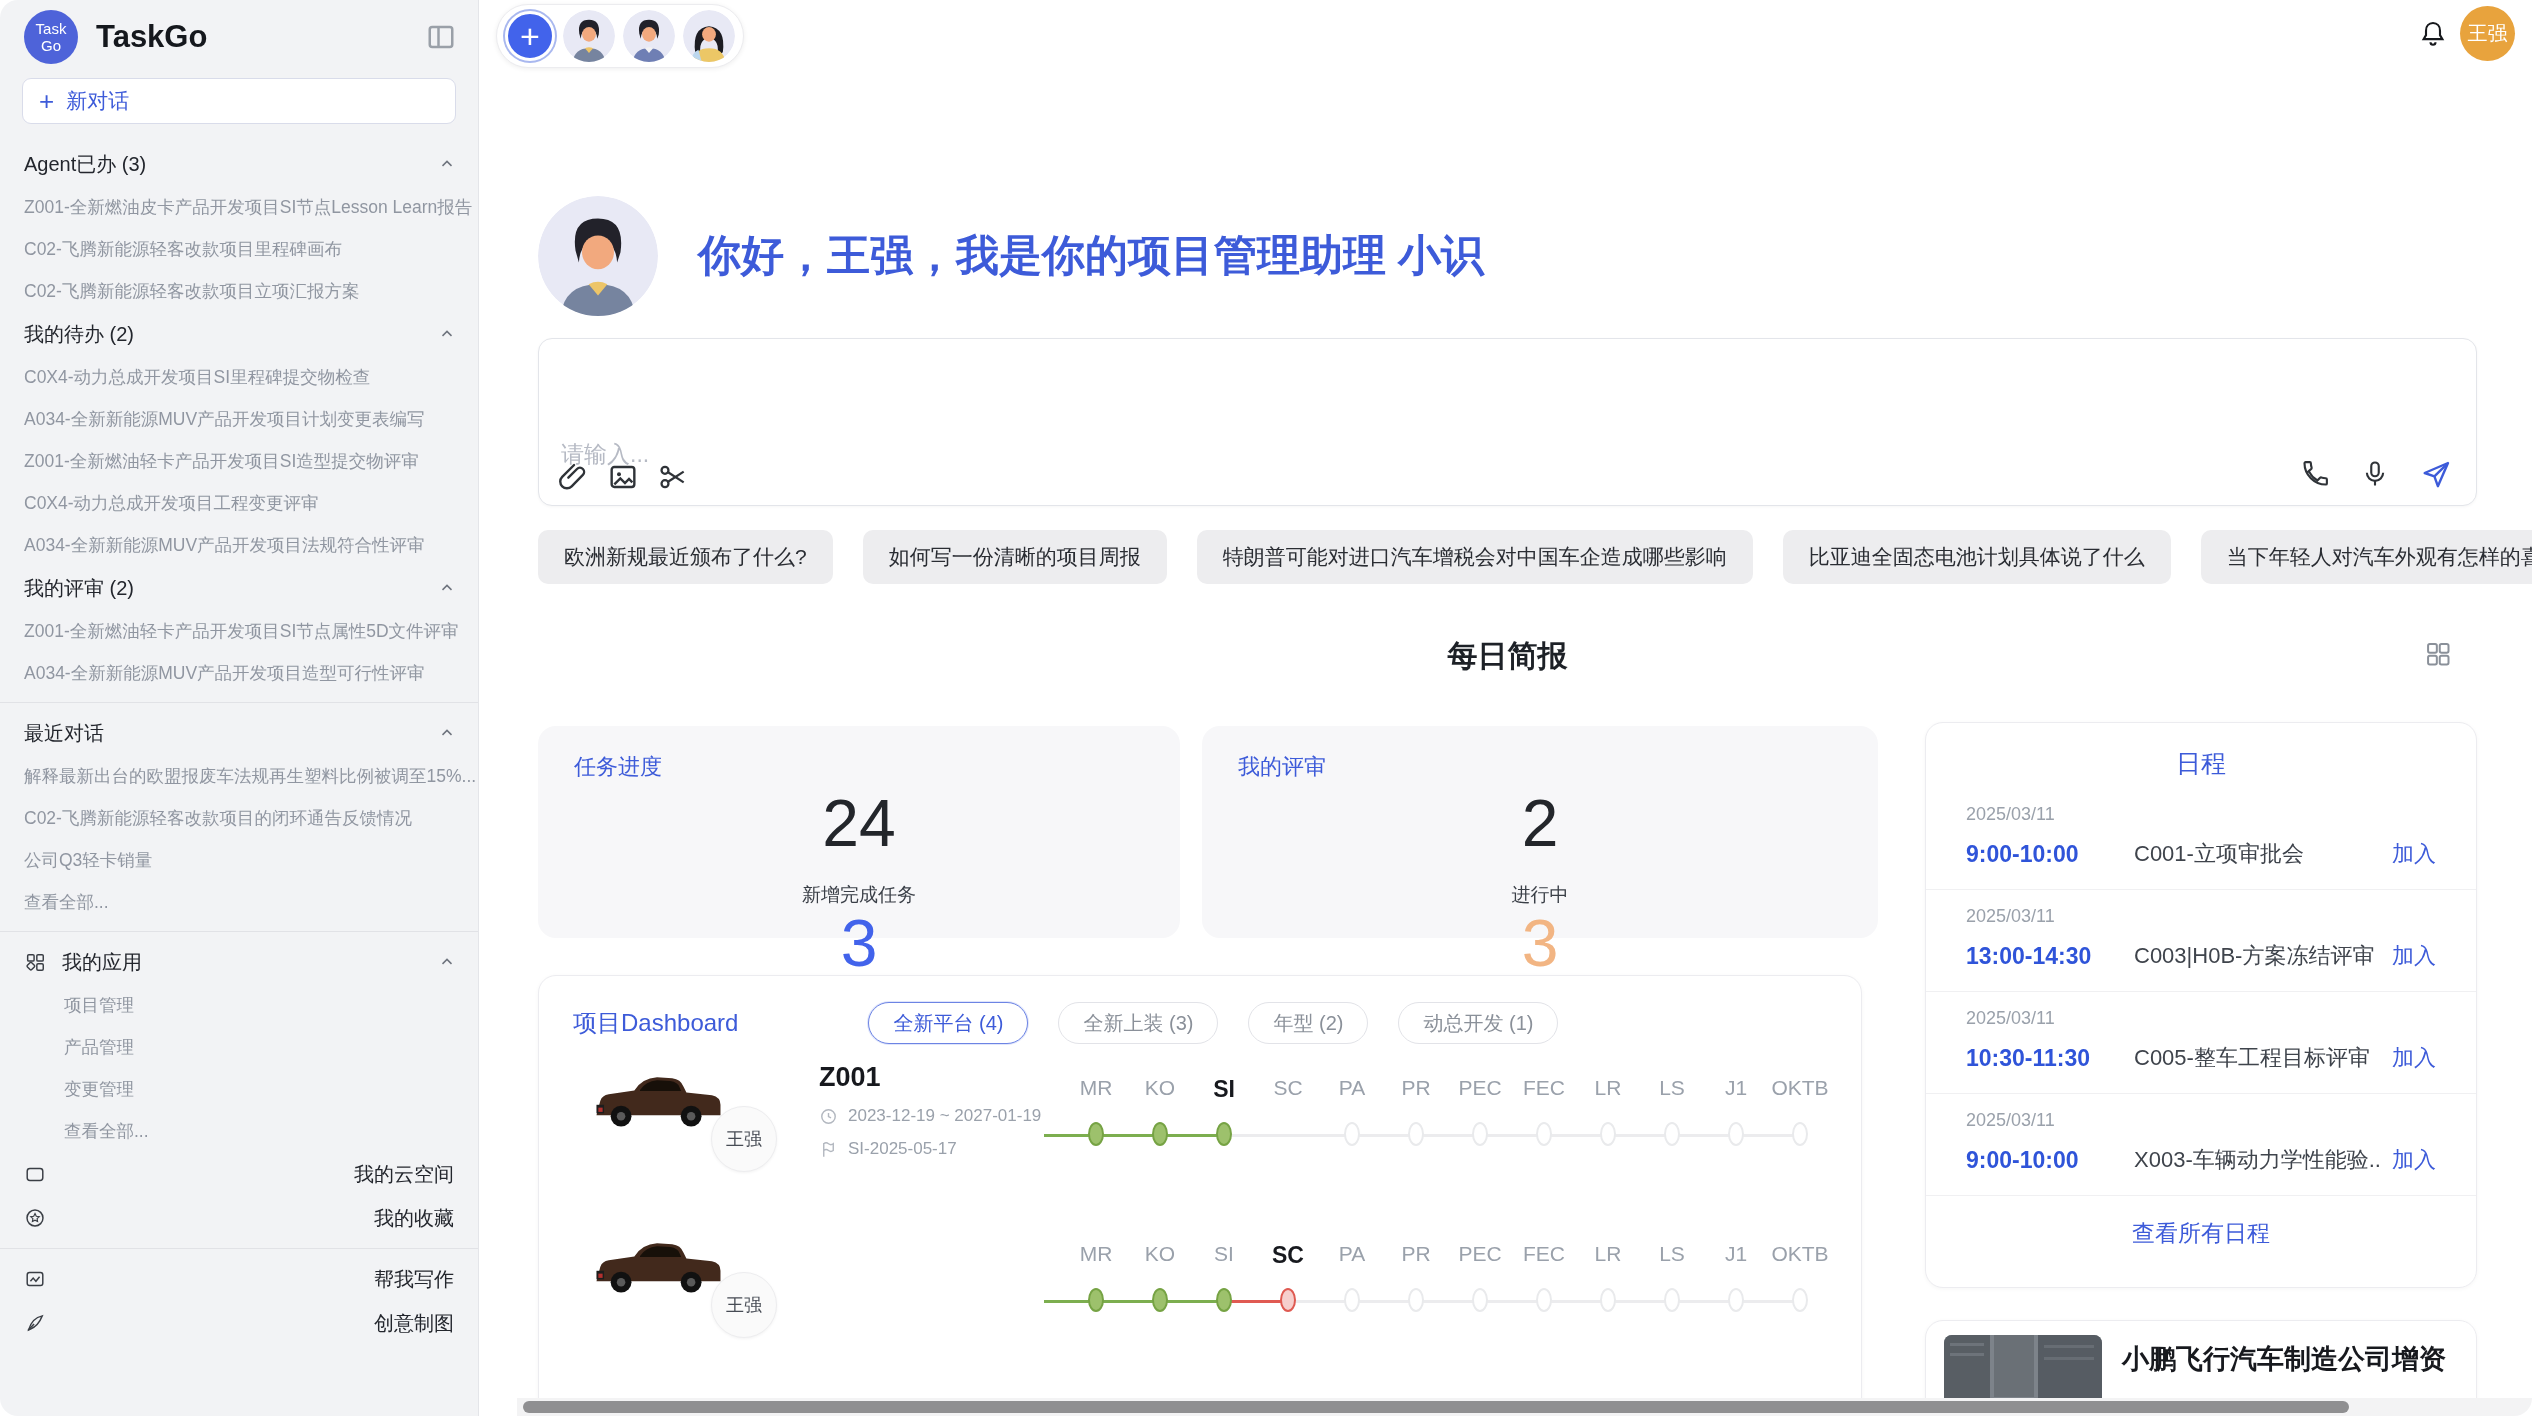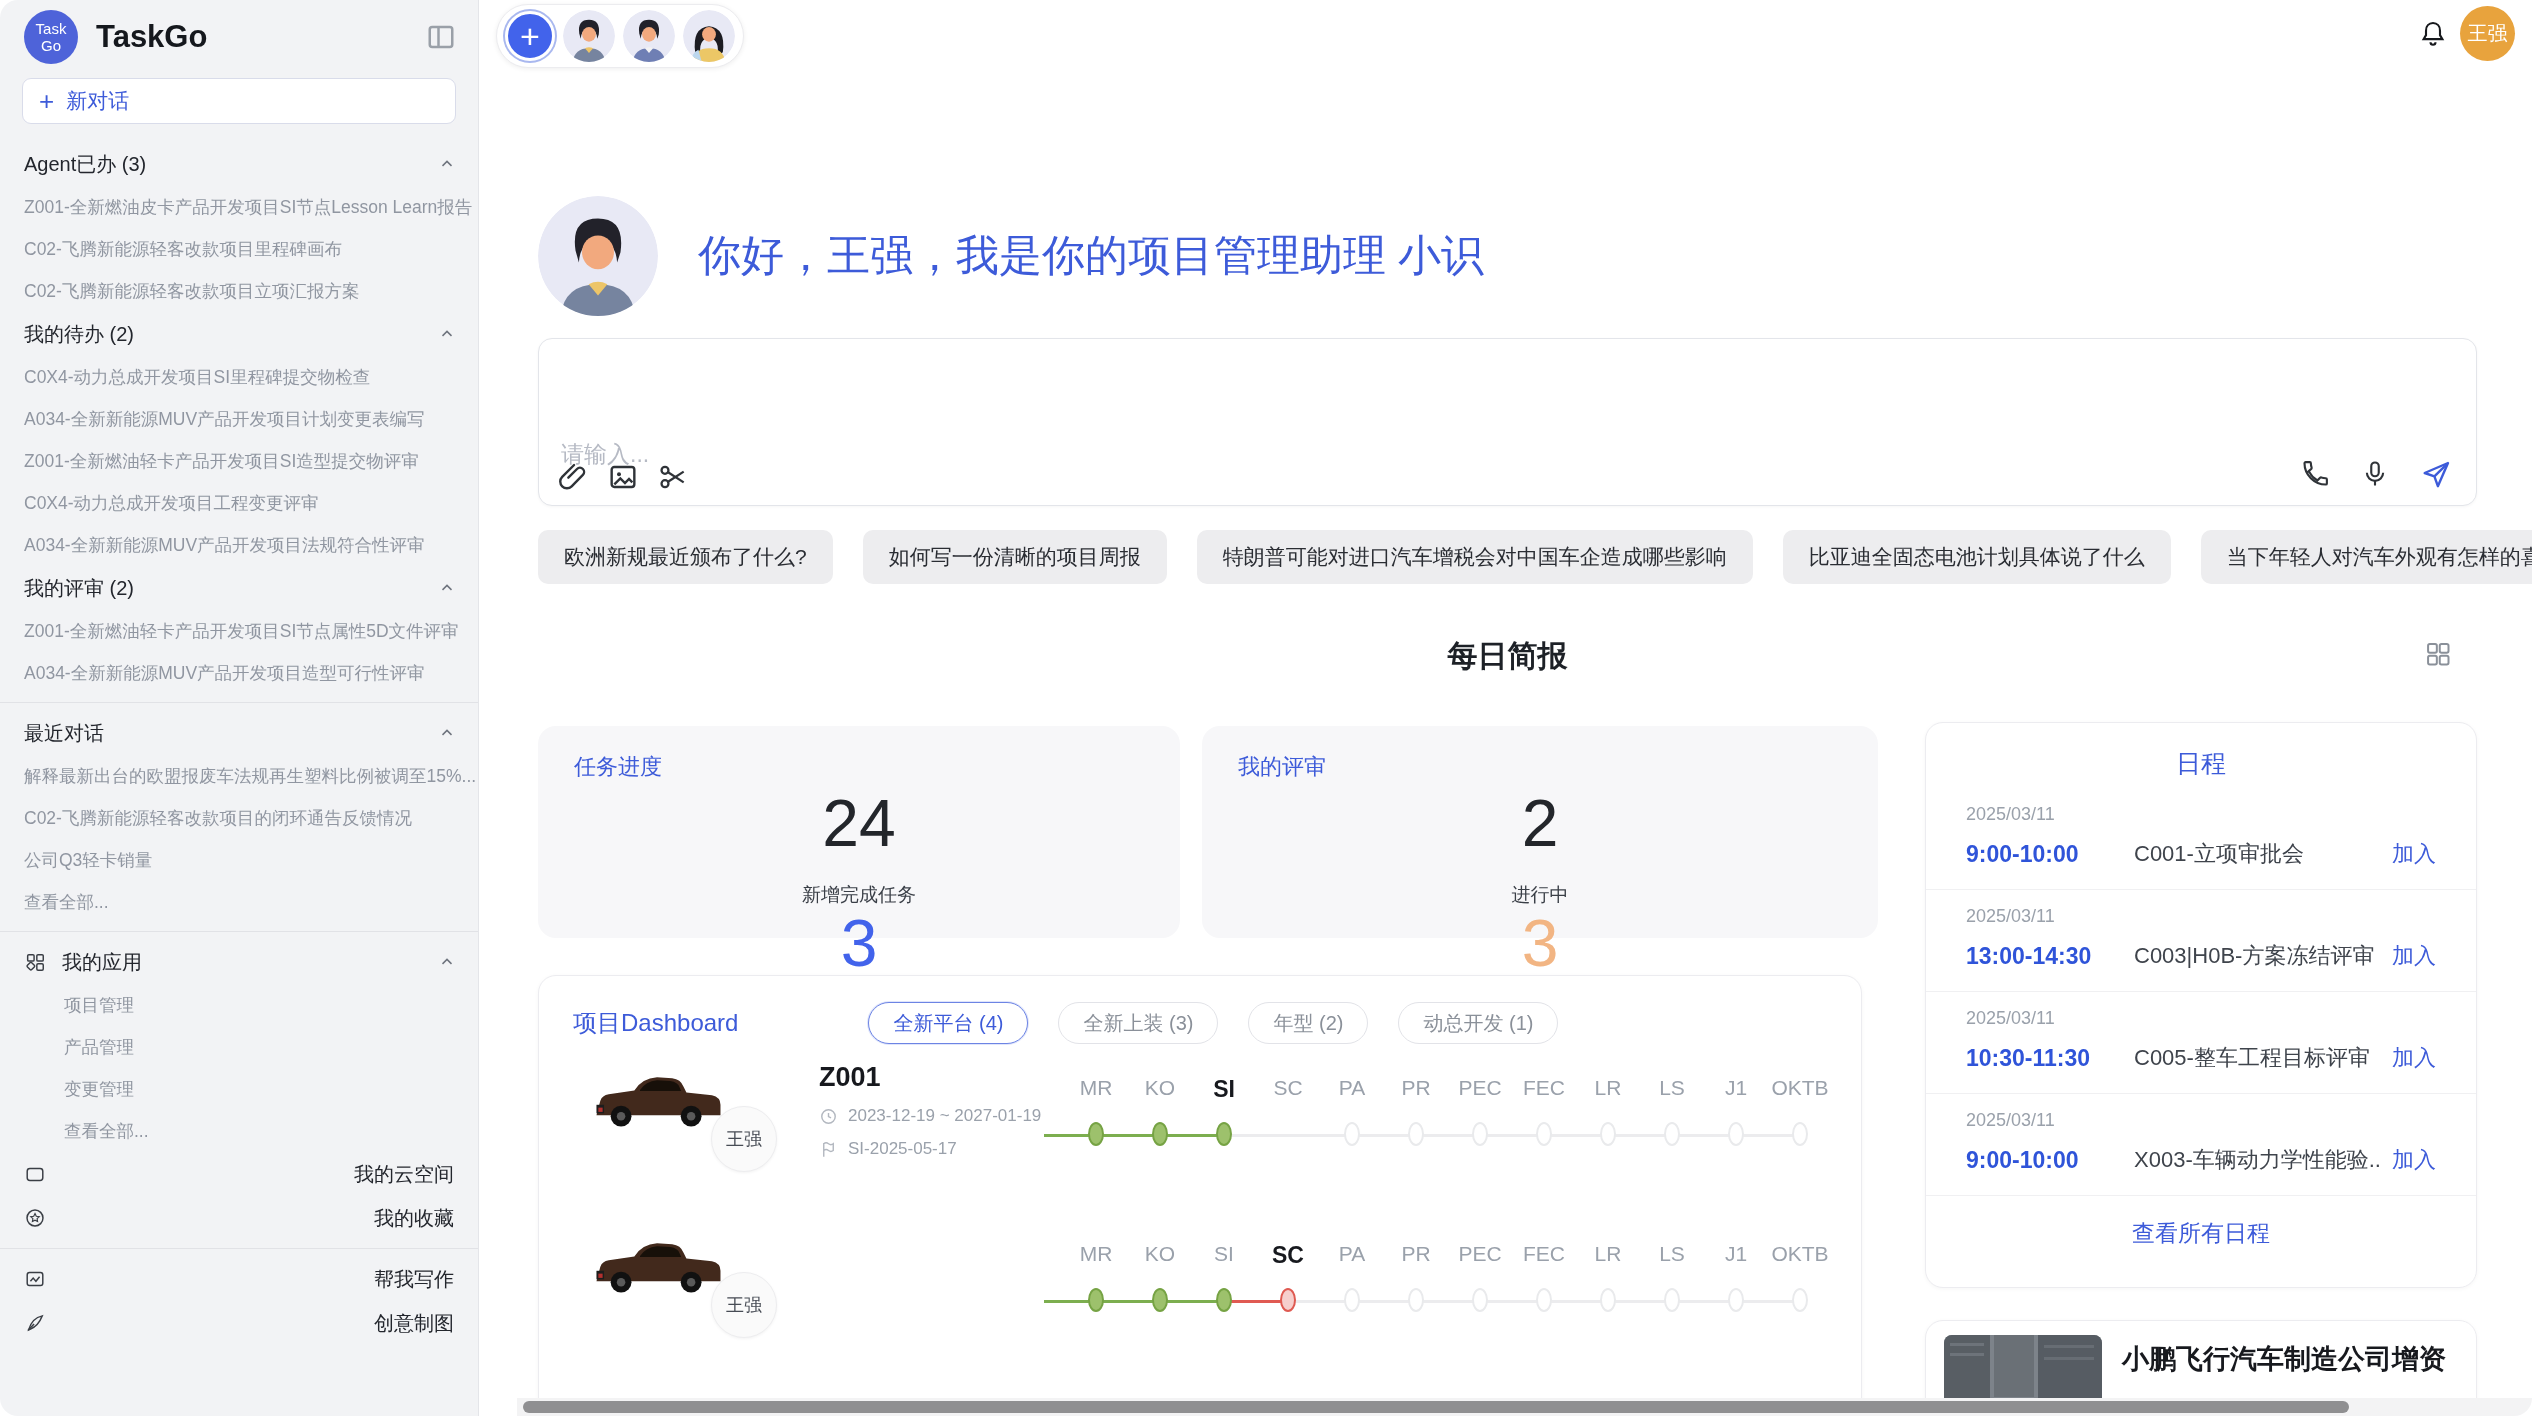--- a/index.html
+++ b/index.html
@@ -37,21 +37,21 @@
   .plus-circle{background:#4263EB;color:#fff;display:flex;align-items:center;justify-content:center;
                font-size:34px;font-weight:300;border:3px solid #fff;box-shadow:0 0 0 2px #a9b8ef;
                width:50px;height:50px;box-sizing:border-box;}
   .bell{position:absolute;left:2418px;top:19px;width:30px;height:30px;color:#17191d;cursor:pointer;}
   .user-badge{position:absolute;left:2460px;top:6px;width:55px;height:55px;border-radius:50%;
               color:#fff;font-size:20px;display:flex;align-items:center;justify-content:center;cursor:pointer;}
 
   
   .greeting{position:absolute;left:538px;top:196px;display:flex;align-items:center;gap:40px;}
   .greet-avatar{width:120px;height:120px;border-radius:50%;overflow:hidden;flex:none;}
-  .greet-text{font-size:43px;font-weight:normal;color:#3D5BD9;text-align:center;}
+  .greet-text{font-size:43px;font-weight:bold;color:#3D5BD9;text-align:center;}
 
   
   .input-card{position:absolute;left:538px;top:338px;width:1939px;height:168px;box-sizing:border-box;
               border:1px solid #e3e5ea;border-radius:14px;background:#fff;box-shadow:0 1px 3px rgba(0,0,0,.04);
               cursor:text;}
   .input-ph{position:absolute;left:22px;top:100px;font-size:23px;color:#b6bac4;}
   .input-icons-l{position:absolute;left:18px;bottom:12px;display:flex;gap:18px;color:#2f3338;}
   .input-icons-r{position:absolute;right:24px;bottom:14px;display:flex;gap:28px;align-items:center;color:#2f3338;}
   .iic{width:32px;height:32px;cursor:pointer;display:flex;}
 

